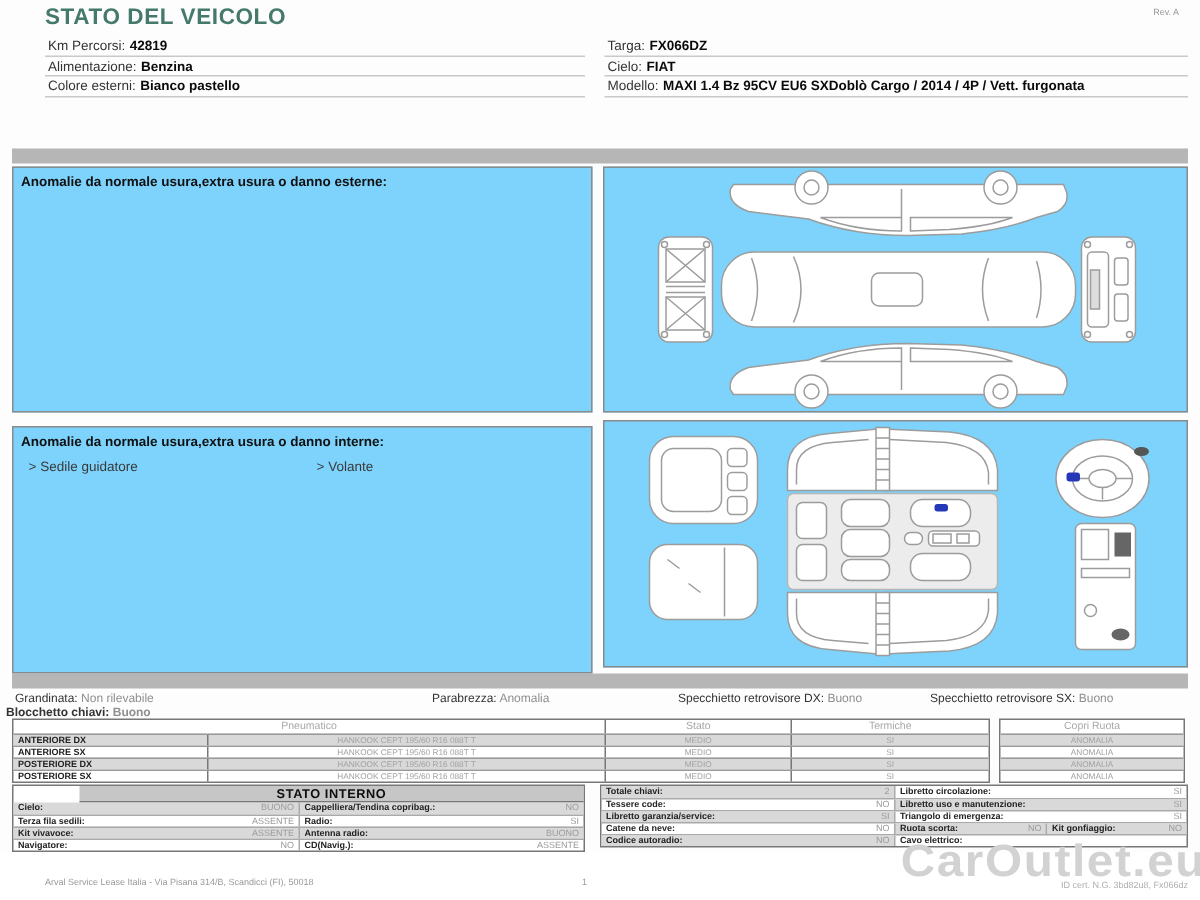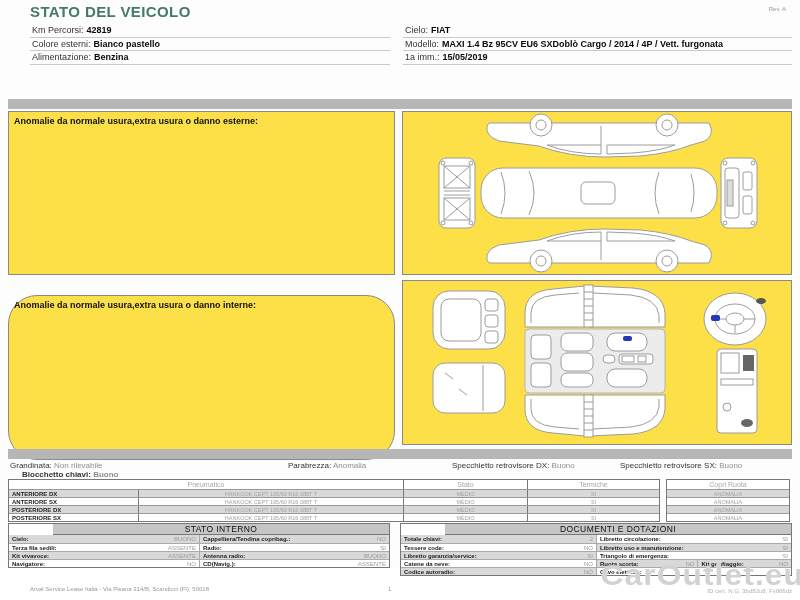--- a/index.html
+++ b/index.html
@@ -14,32 +14,32 @@
   .hleft  { position:absolute; left:30px;  top:24px; width:360px; }
   .hright { position:absolute; left:403px; top:24px; width:389px; }
   .frow { font-size:9px; line-height:10.5px; padding:1px 0 1px 2px;
           border-bottom:1px solid #c9c9c9; color:#222; }
   .frow .lab { color:#333; margin-right:3px; }
   .frow .val { font-weight:bold; color:#0a0a0a; }
 
   .bar { position:absolute; left:8px; width:784px; height:10px; background:#b6b6b6; }
   .bar1 { top:99px; } .bar2 { top:449px; }
 
-  .abox { position:absolute; border:1px solid #8a8a8a; background:#fde047; }
+  .abox { position:absolute; border:1px solid #8a8a8a; background:#7dd3fc; }
   .boxA { left:8px;   top:111px; width:387px; height:164px; }
   .boxB { left:402px; top:111px; width:390px; height:164px; }
-  .boxC { left:8px;   top:295px; width:387px; height:165px;border-radius:29px; }
+  .boxC { left:8px;   top:284px; width:387px; height:165px; }
   .boxD { left:402px; top:280px; width:390px; height:165px; }
   .box-title { font-size:9px; font-weight:bold; color:#111; padding:4px 4px 0 5px; }
   .anomaly-items { display:flex; font-size:9px; color:#3a3a3a; padding:7px 0 0 10px; }
   .anomaly-items .it1 { width:192px; }
 
   .sum  { position:absolute; top:461px; font-size:8px; font-weight:normal; white-space:nowrap; }
   .s1 { left:10px; } .s2 { left:288px; } .s3 { left:452px; } .s4 { left:620px; }
-  .sum2 { position:absolute; top:470px; left:22px; font-size:8px; font-weight:bold;text-align:right; }
+  .sum2 { position:absolute; top:470px; left:4px; font-size:8px; font-weight:bold;text-align:right; }
   .sum-label { color:#333; } .sum-val { color:#8f8f8f; }
 
   .tires { position:absolute; left:8px; top:479px; width:652px; border:1px solid #777; background:#fff; }
   .copri { position:absolute; left:666px; top:479px; width:124px; border:1px solid #777; background:#fff; }
   .thead-row { display:flex; height:9px; line-height:9px; }
   .th { font-size:7px; color:#a8a8a8; text-align:center; }
   .h-pneu { width:394px; } .h-stato { width:124px; border-left:1px solid #777; }
   .h-term { width:132px; border-left:1px solid #777; } .h-copri { width:100%; }
   .trow { display:flex; height:8px; line-height:8px; border-top:1px solid #999; }
   .td { font-size:5.5px; color:#a3a3a3; text-align:center; }
@@ -47,21 +47,21 @@
   .td-tire { width:265px; border-left:1px solid #777; }
   .td-st   { width:124px; border-left:1px solid #777; }
   .td-tm   { width:132px; border-left:1px solid #777; }
   .td-cp   { width:100%; }
   .gy { background:#d9d9d9; }
 
   .tbl { position:absolute; top:523px; border:1px solid #777; background:#fff; }
   .tblL { left:8px;   width:382px; }
   .tblR { left:400px; width:392px; }
   .tbl-head { height:11px; line-height:11px; background:#c6c6c6; text-align:center;
-              font-size:8.5px; font-weight:normal; color:#0e0e0e; letter-spacing:.4px;
+              font-size:8.5px; font-weight:bold; color:#0e0e0e; letter-spacing:.4px;
               border-bottom:1px solid #777;margin-left:44px; }
   .trow2 { display:flex; height:8px; line-height:8px; }
   .trow2 + .trow2 { border-top:1px solid #aaa; }
   .cell { display:flex; justify-content:space-between; padding:0 3px; font-size:6px; overflow:hidden; }
   .cell .cl { color:#222; font-weight:bold; white-space:nowrap; }
   .cell .cv { color:#9b9b9b; white-space:nowrap; margin-left:2px; }
   .w50 { width:50%; } .w26 { width:26%; } .w24 { width:24%; }
   .bl { border-left:1px solid #aaa; }
 
   .foot-company { position:absolute; left:30px;  top:586px; font-size:6px; color:#999; }
@@ -76,28 +76,28 @@
 </head>
 <body>
 
 <div class="page">
 
   <div class="title">STATO DEL VEICOLO</div>
   <div class="rev">Rev. A</div>
 
   <div class="hleft">
     <div class="frow"><span class="lab">Km Percorsi:</span><span class="val">42819</span></div>
+    <div class="frow"><span class="lab">Alimentazione:</span><span class="val">Benzina</span></div>
     <div class="frow"><span class="lab">Colore esterni:</span><span class="val">Bianco pastello</span></div>
-    <div class="frow"><span class="lab">Alimentazione:</span><span class="val">Benzina</span></div>
   </div>
 
   <div class="hright">
+    <div class="frow"><span class="lab">Targa:</span><span class="val">FX066DZ</span></div>
     <div class="frow"><span class="lab">Cielo:</span><span class="val">FIAT</span></div>
     <div class="frow"><span class="lab">Modello:</span><span class="val">MAXI 1.4 Bz 95CV EU6 SXDoblò Cargo / 2014 / 4P / Vett. furgonata</span></div>
-    <div class="frow"><span class="lab">1a imm.:</span><span class="val">15/05/2019</span></div>
   </div>
 
   <div class="bar bar1"></div>
 
   <div class="abox boxA">
     <div class="box-title">Anomalie da normale usura,extra usura o danno esterne:</div>
   </div>
 
   <div class="abox boxB">
     <svg width="388" height="162" viewBox="0 0 388 162">
@@ -148,20 +148,24 @@
         <circle class="ln" cx="4" cy="5" r="2"></circle>
           <circle class="ln" cx="32" cy="5" r="2"></circle>
         <circle class="ln" cx="4" cy="65" r="2"></circle>
           <circle class="ln" cx="32" cy="65" r="2"></circle>
       </g>
     </svg>
   </div>
 
   <div class="abox boxC">
     <div class="box-title">Anomalie da normale usura,extra usura o danno interne:</div>
+    <div class="anomaly-items">
+      <span class="it1">&gt; Sedile guidatore</span>
+      <span>&gt; Volante</span>
+    </div>
   </div>
 
   <div class="abox boxD">
     <svg width="388" height="163" viewBox="0 0 388 163">
       <g transform="translate(30,10)">
         <rect class="fw" x="0" y="0" width="72" height="58" rx="16"></rect>
         <rect class="ln" x="8" y="8" width="40" height="42" rx="8"></rect>
         <rect class="ln" x="52" y="8" width="13" height="12" rx="3"></rect>
         <rect class="ln" x="52" y="24" width="13" height="12" rx="3"></rect>
         <rect class="ln" x="52" y="40" width="13" height="12" rx="3"></rect>
@@ -311,21 +315,20 @@
           <span class="cv">NO</span>
         </div>
       <div class="cell w50 bl">
           <span class="cl">CD(Navig.):</span>
           <span class="cv">ASSENTE</span>
         </div>
     </div>
   </div>
 
   <div class="tbl tblR">
-    <div class="tbl-head">DOCUMENTI E DOTAZIONI</div>
     <div class="trow2">
       <div class="cell w50 gy">
           <span class="cl">Totale chiavi:</span>
           <span class="cv">2</span>
         </div>
       <div class="cell w50 bl">
           <span class="cl">Libretto circolazione:</span>
           <span class="cv">SI</span>
         </div>
     </div>

